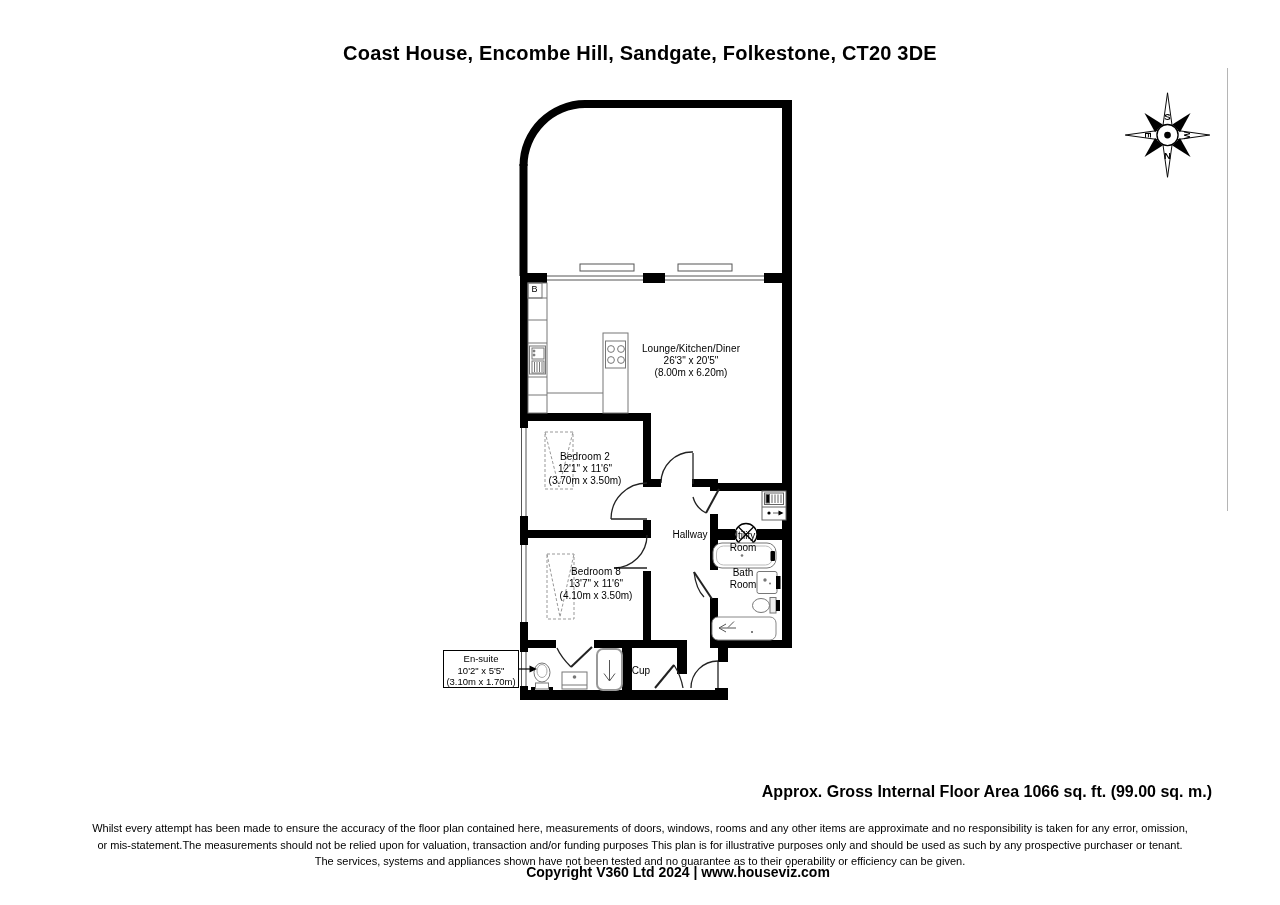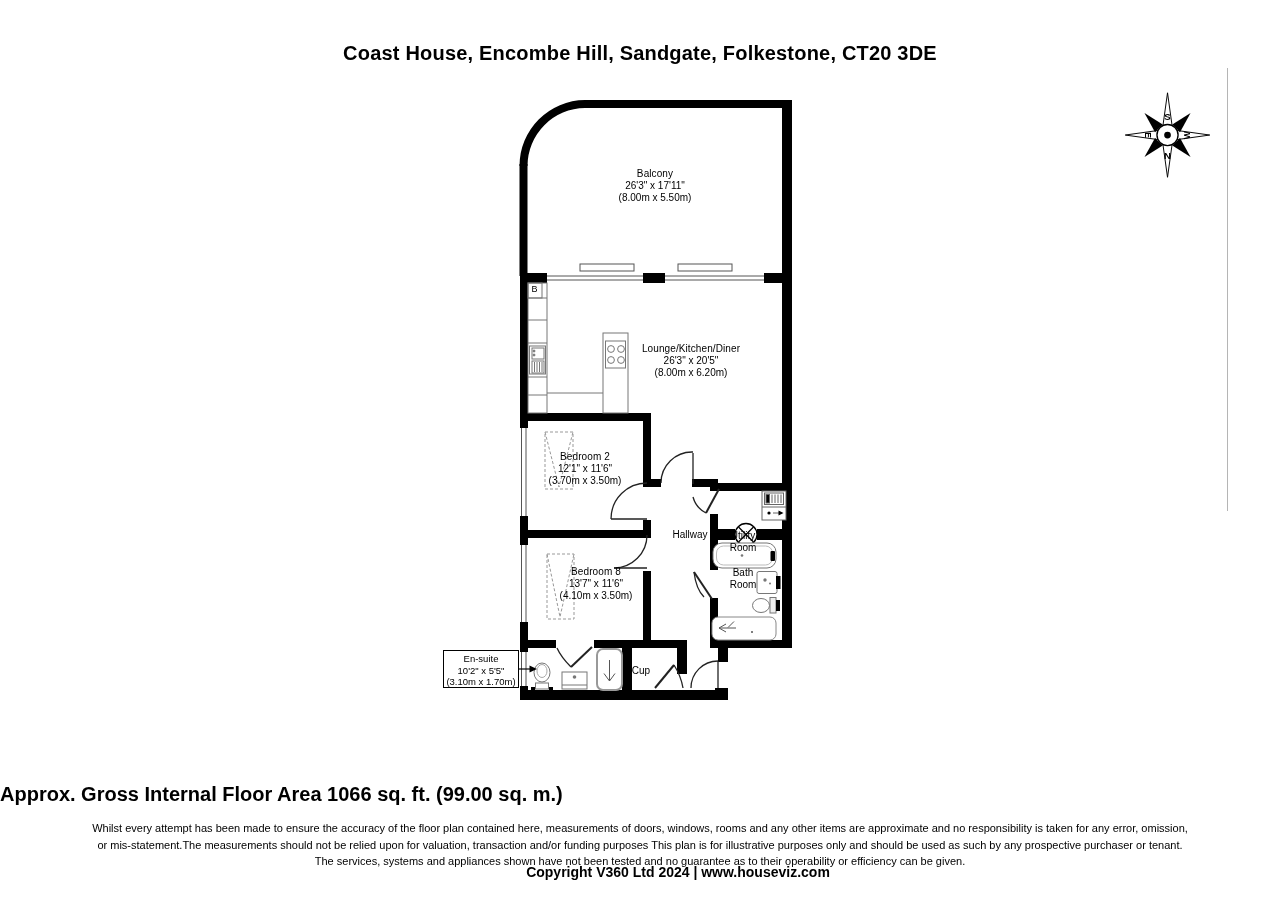--- a/index.html
+++ b/index.html
@@ -10,22 +10,22 @@
   .right-border{position:absolute;left:1227px;top:68px;width:1px;height:443px;background:#b5b5b5;}
   .plan-svg{position:absolute;left:440px;top:90px;width:400px;height:620px;}
   .compass-svg{position:absolute;left:1122px;top:88px;width:92px;height:96px;}
   .label{position:absolute;text-align:center;font-size:10px;line-height:12px;white-space:nowrap;}
   .label .rm{letter-spacing:.1px;}
   .ensuite-box{position:absolute;left:443px;top:650px;width:76px;height:38px;border:1px solid #000;
                text-align:center;font-size:9.5px;line-height:11.5px;padding-top:2px;box-sizing:border-box;}
   .b-label{position:absolute;left:527px;top:284px;width:15px;text-align:center;font-size:9px;}
   .gf-block{position:absolute;left:556px;top:708px;width:200px;text-align:center;
             font-size:11.5px;font-weight:bold;line-height:13.5px;}
-  .area-line{position:absolute;left:0;top:783px;width:1212px;text-align:left;
-             font-size:20px;font-weight:bold;}
+  .area-line{position:absolute;left:0;top:783px;width:1212px;text-align:right;
+             font-size:16px;font-weight:bold;}
   .disclaimer{position:absolute;left:40px;top:820px;width:1200px;text-align:center;
               font-size:11px;line-height:16.5px;}
   .copyright{position:absolute;left:0;top:864px;width:1280px;text-align:center;
              font-size:14px;font-weight:bold;margin-left:38px;}
   svg text{font-family:"Liberation Sans", sans-serif;}
 </style>
 </head>
 <body>
 
 <div class="page">
@@ -265,25 +265,20 @@
         <line x1="609.5" y1="681" x2="615" y2="673.5" stroke="#555"></line>
       </g>
     </g>
 
     <g>
       <line x1="518" y1="669" x2="531" y2="669" stroke="#000" stroke-width="1.2"></line>
       <polygon points="537,669 529.5,665.5 529.5,672.5" fill="#000"></polygon>
     </g>
   </svg>
 
-  <div class="label" style="left:565px;top:168px;width:180px;">
-    <div class="rm">Balcony</div>
-    <div>26'3" x 17'11"</div>
-    <div>(8.00m x 5.50m)</div>
-  </div>
 
   <div class="label" style="left:591px;top:343px;width:200px;">
     <div class="rm">Lounge/Kitchen/Diner</div>
     <div>26'3" x 20'5"</div>
     <div>(8.00m x 6.20m)</div>
   </div>
 
   <div class="label" style="left:500px;top:451px;width:170px;">
     <div class="rm">Bedroom 2</div>
     <div>12'1" x 11'6"</div>

